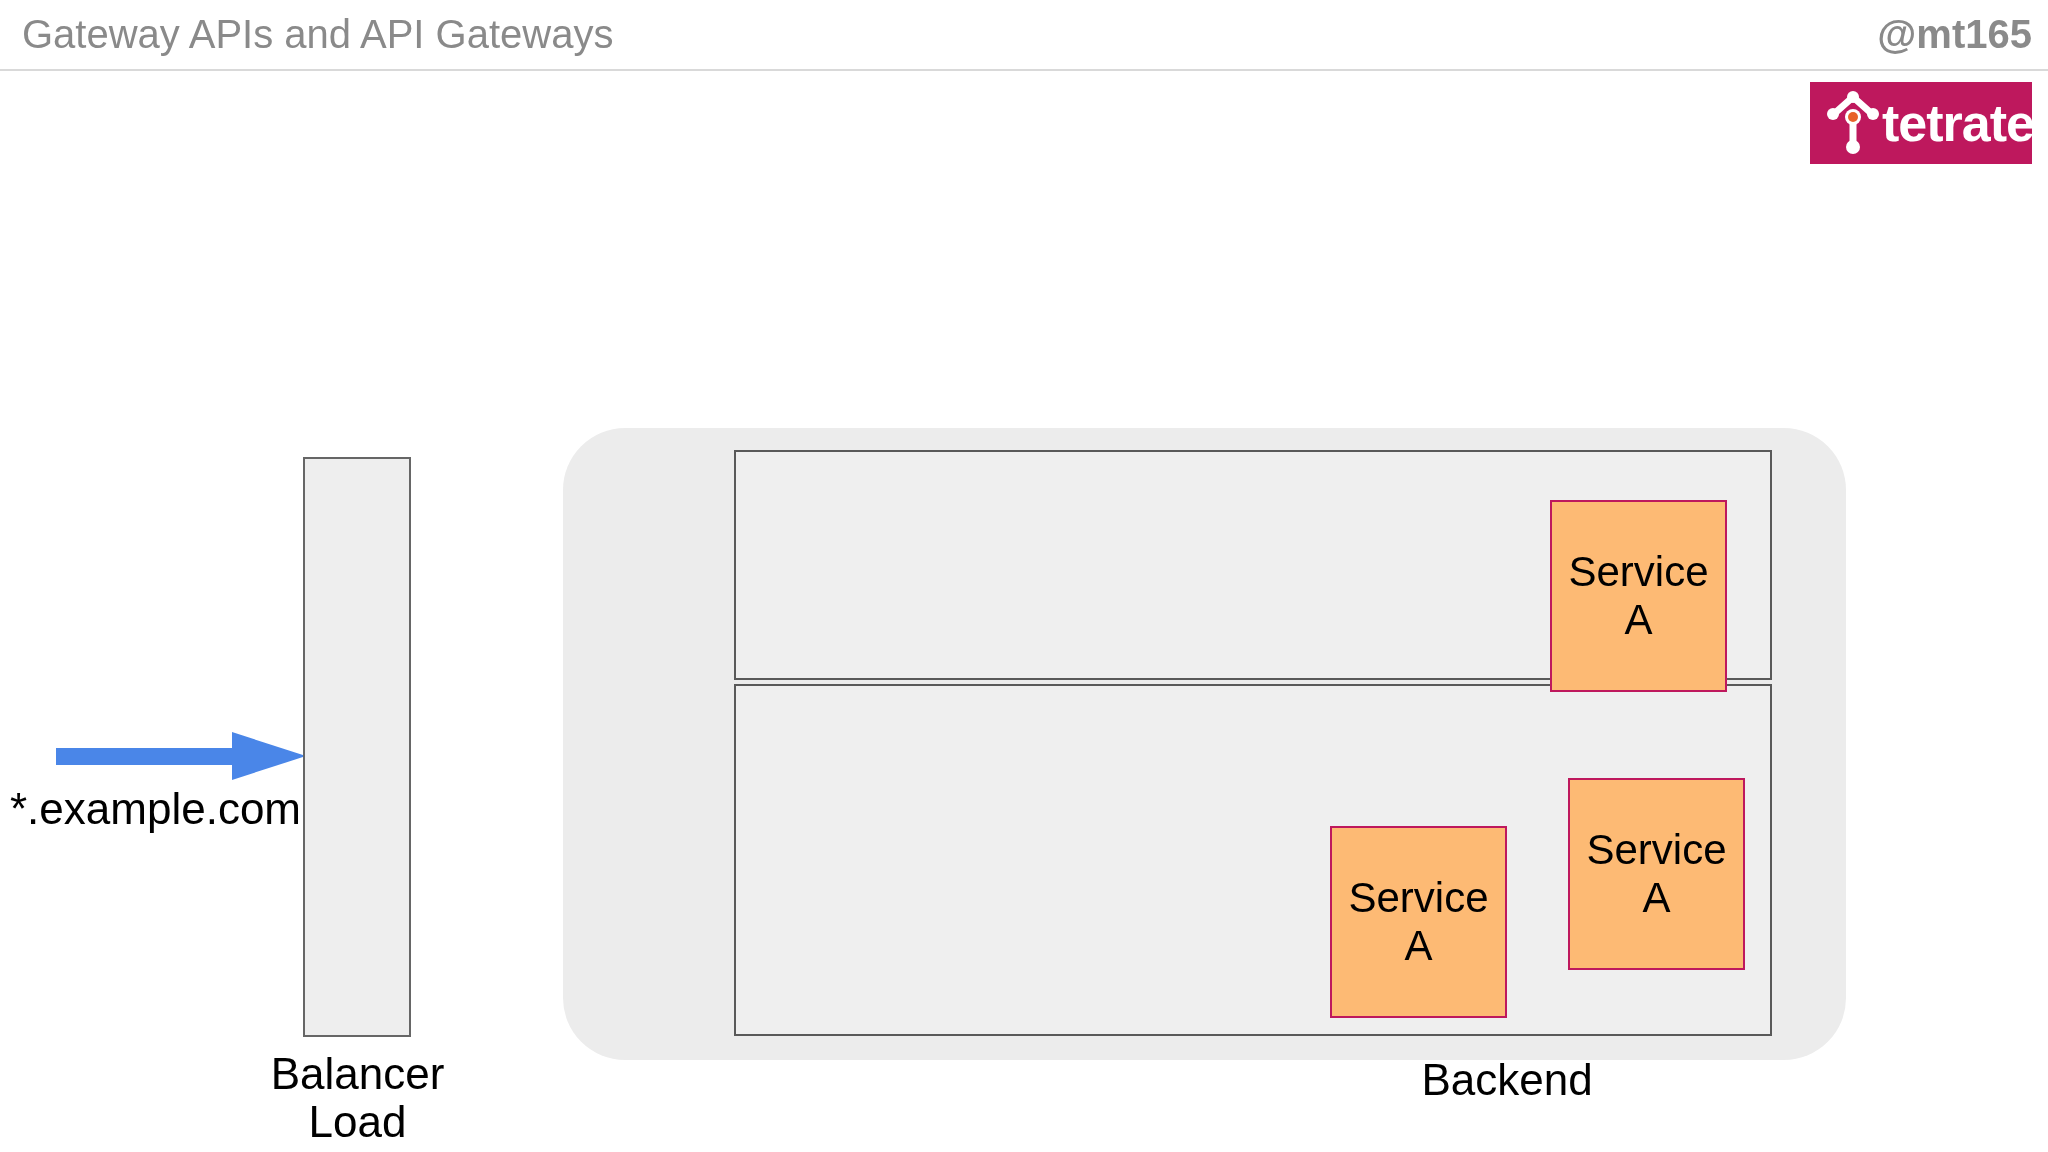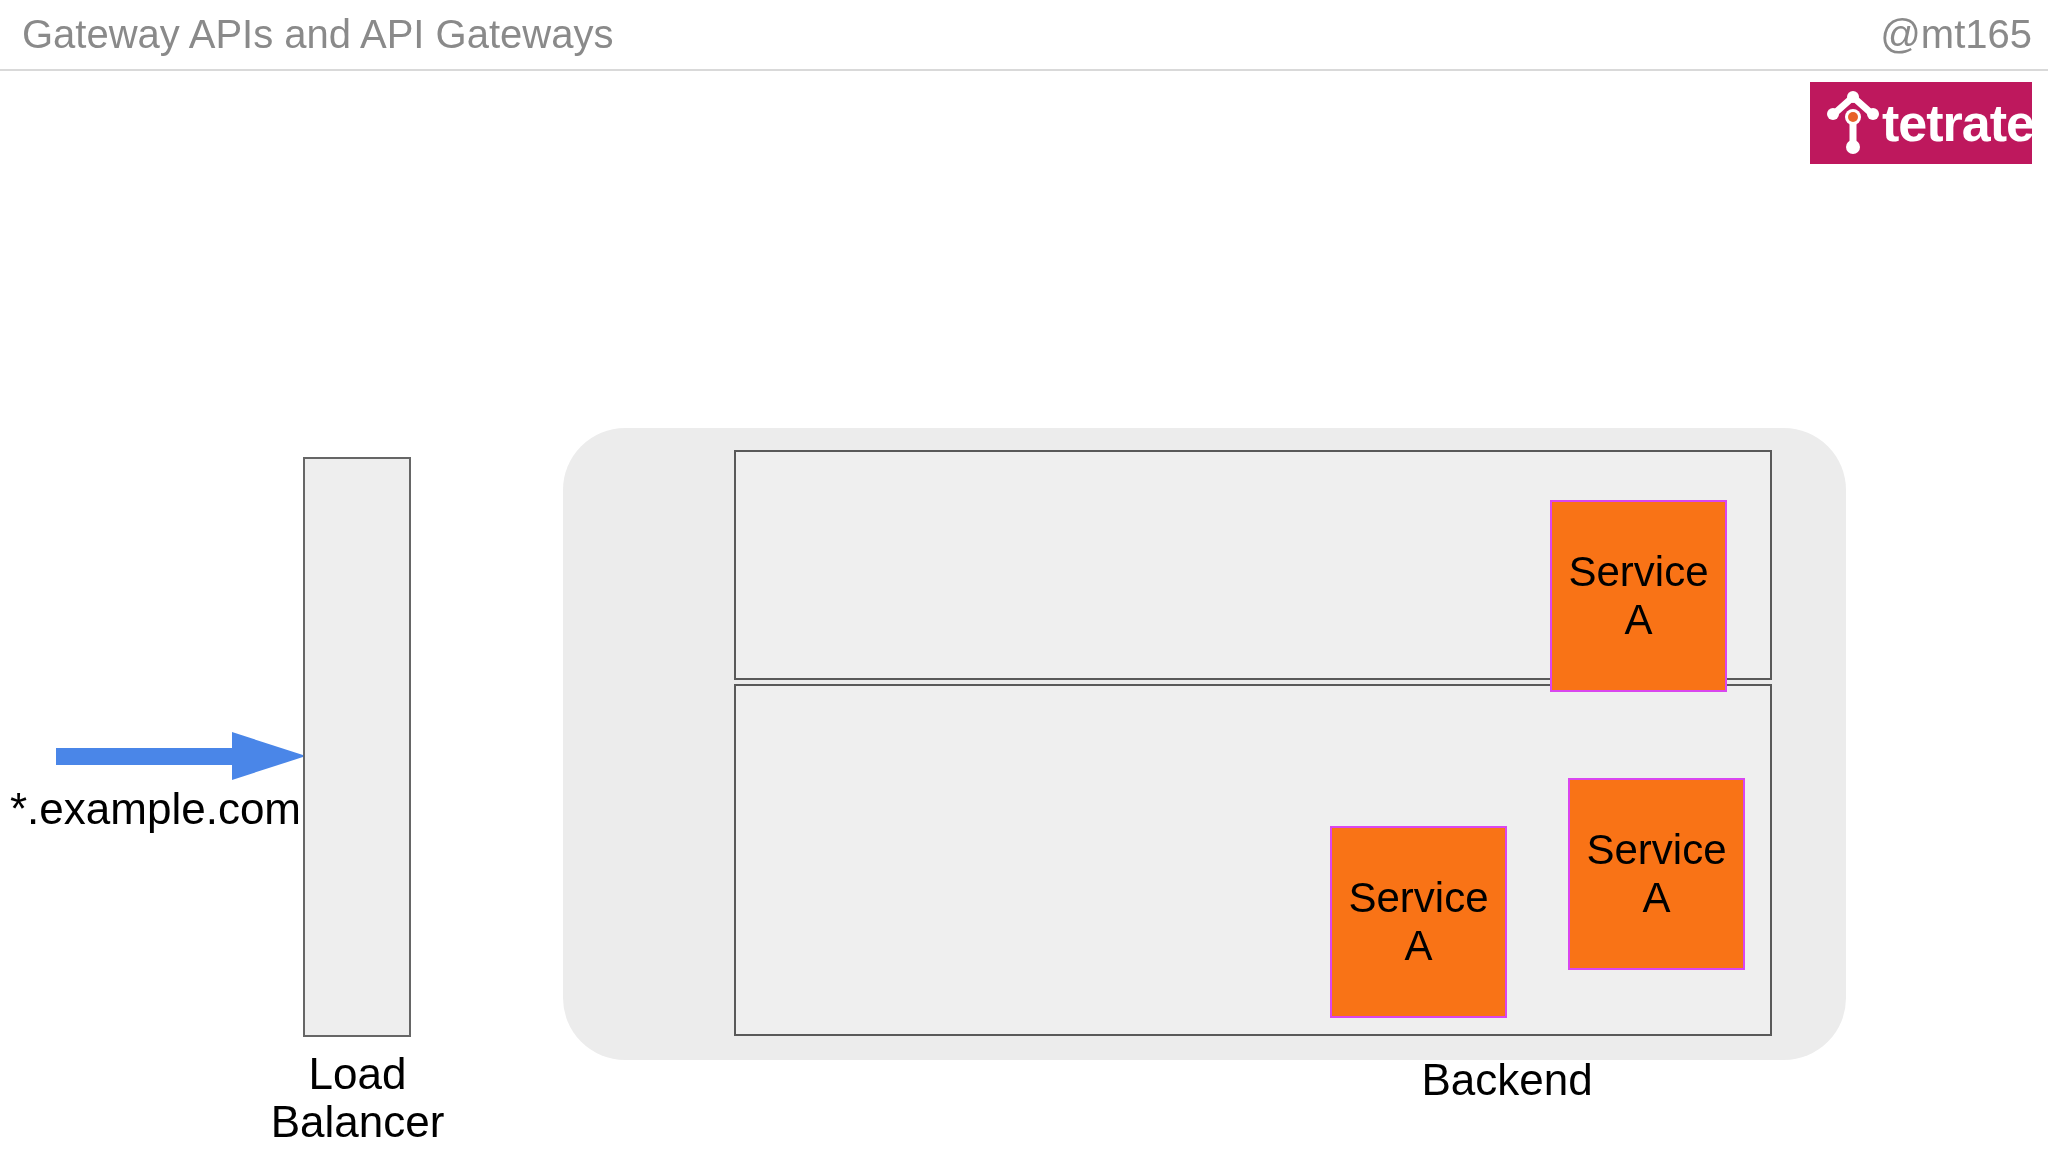--- a/index.html
+++ b/index.html
@@ -37,20 +37,21 @@
     white-space: nowrap;
     letter-spacing: 0px;
   }
   #header-handle {
     position: absolute;
     right: 16px;
     top: 12px;
     font-size: 40px;
     color: #8a8a8a;
     white-space: nowrap;
+    font-weight: bold;
   }
   #header-rule {
     position: absolute;
     left: 0;
     top: 69px;
     width: 2048px;
     height: 2px;
     background: #d9d9d9;
   }
 
@@ -155,22 +156,22 @@
   }
   #node-bottom {
     left: 734px;
     top: 684px;
     width: 1038px;
     height: 352px;
   }
 
   .service-box {
     position: absolute;
-    background: #f97316;
-    border: 2px solid #d946ef;
+    background: #fdba74;
+    border: 2px solid #be185d;
     box-sizing: border-box;
   }
   .service-label {
     position: absolute;
     left: 0;
     right: 0;
     top: 50%;
     transform: translateY(-50%);
     text-align: center;
     font-size: 42px;
@@ -208,22 +209,22 @@
   </div>
 
   <svg id="arrow" viewBox="0 0 250 52">
     <rect x="0" y="18" width="190" height="17" fill="#4a86e8"></rect>
     <polygon points="176,2 250,26 176,50" fill="#4a86e8"></polygon>
   </svg>
   <div id="arrow-label">*.example.com</div>
 
   <div id="load-balancer"></div>
   <div id="load-balancer-label">
+    <div>Balancer</div>
     <div>Load</div>
-    <div>Balancer</div>
   </div>
 
   <div id="backend-group"></div>
   <div id="node-top" class="node-rect"></div>
   <div id="node-bottom" class="node-rect"></div>
 
   <div id="service-a-1" class="service-box">
     <div class="service-label">
       <div>Service</div>
       <div>A</div>

